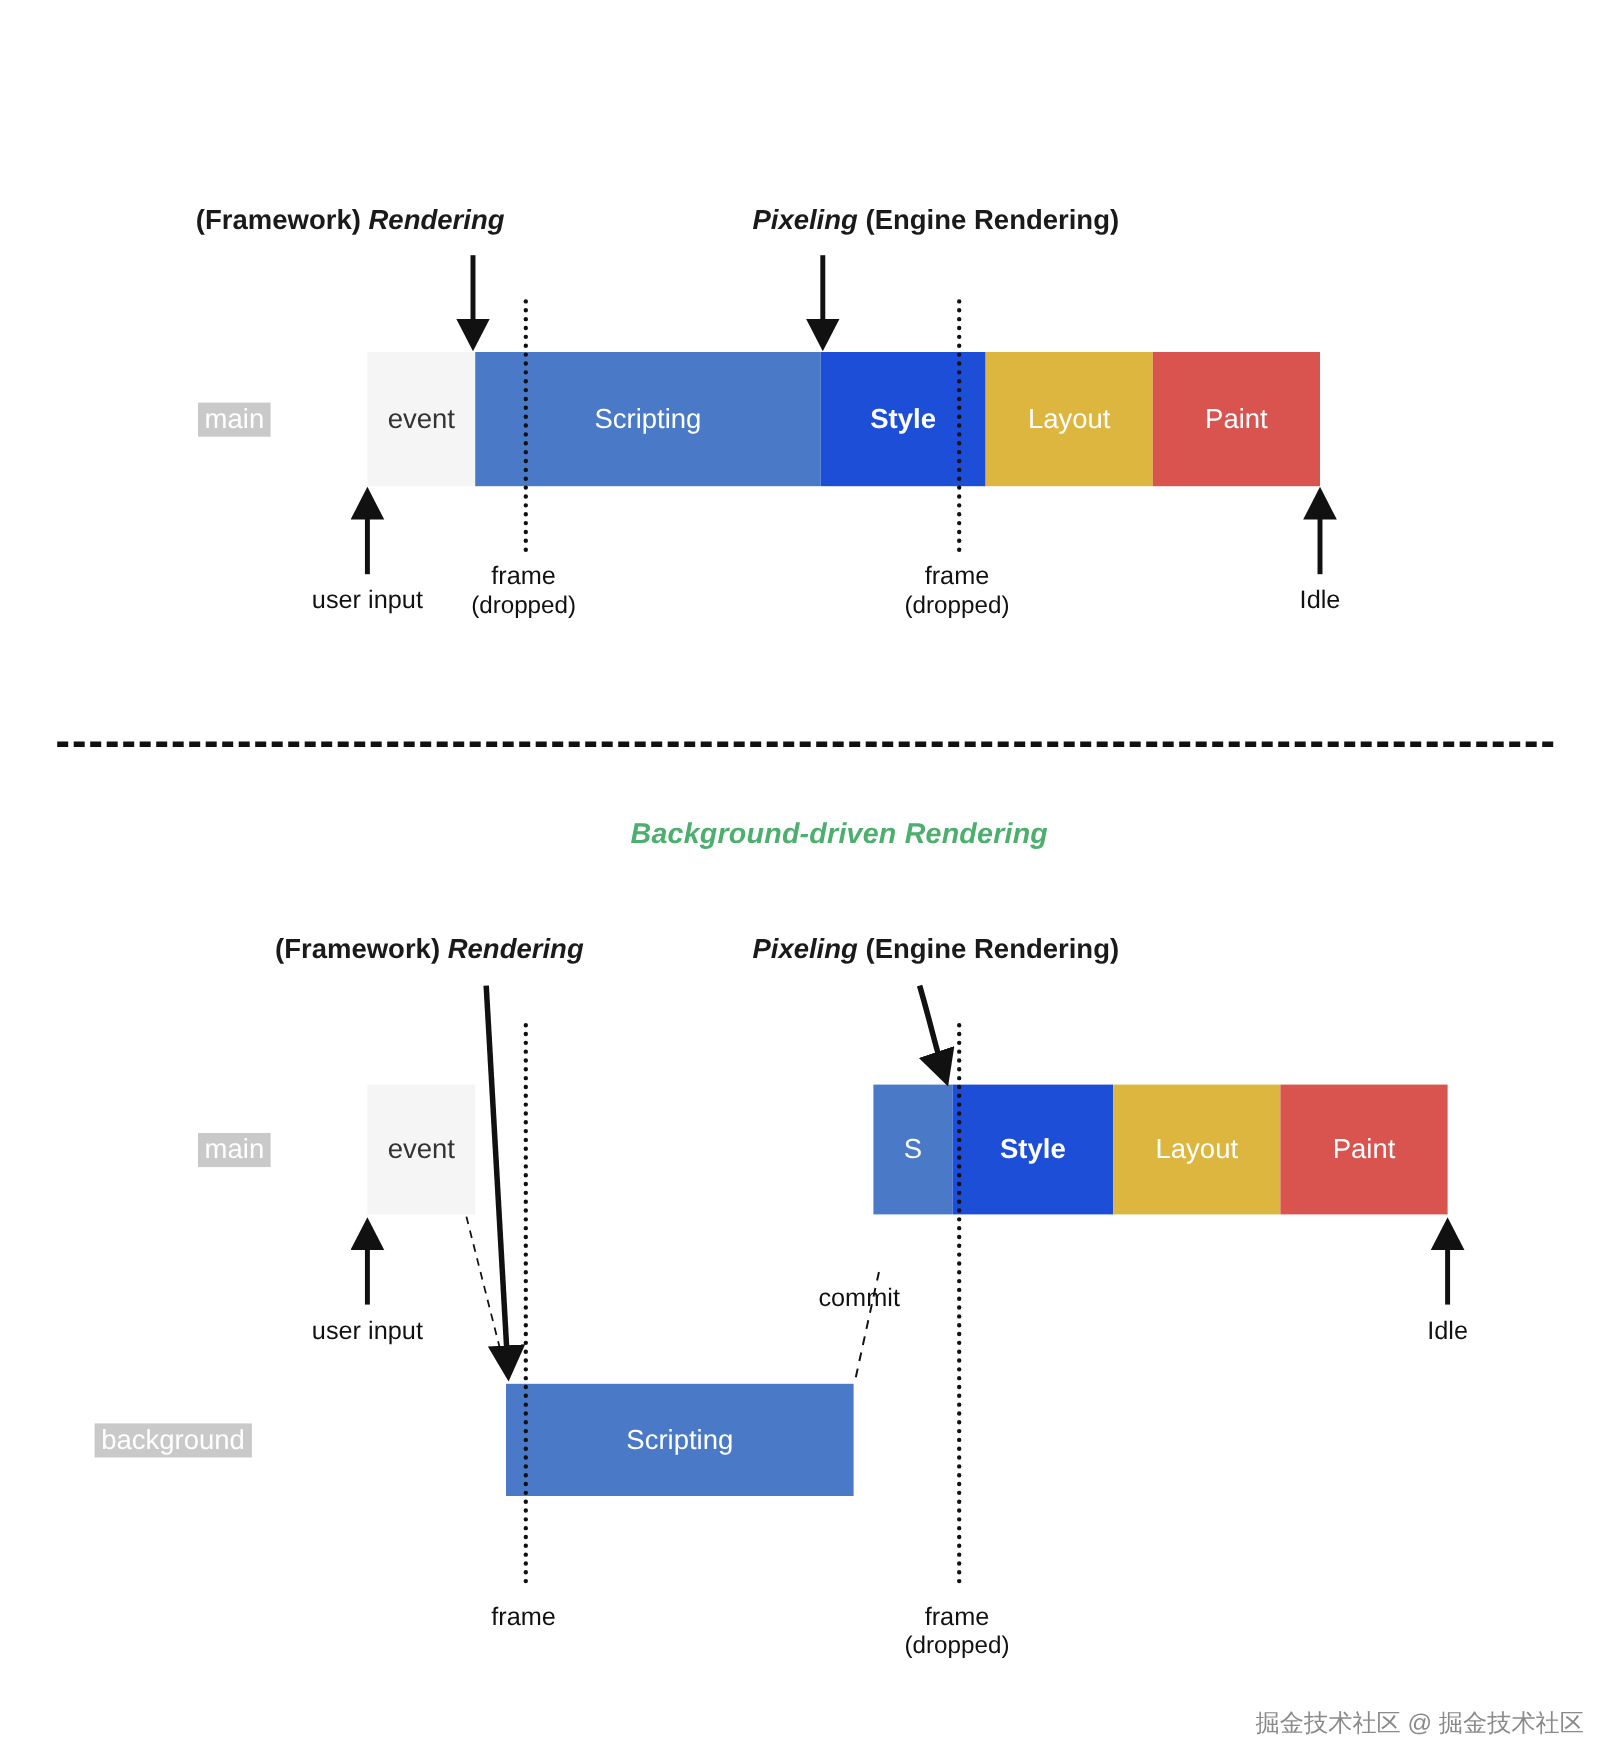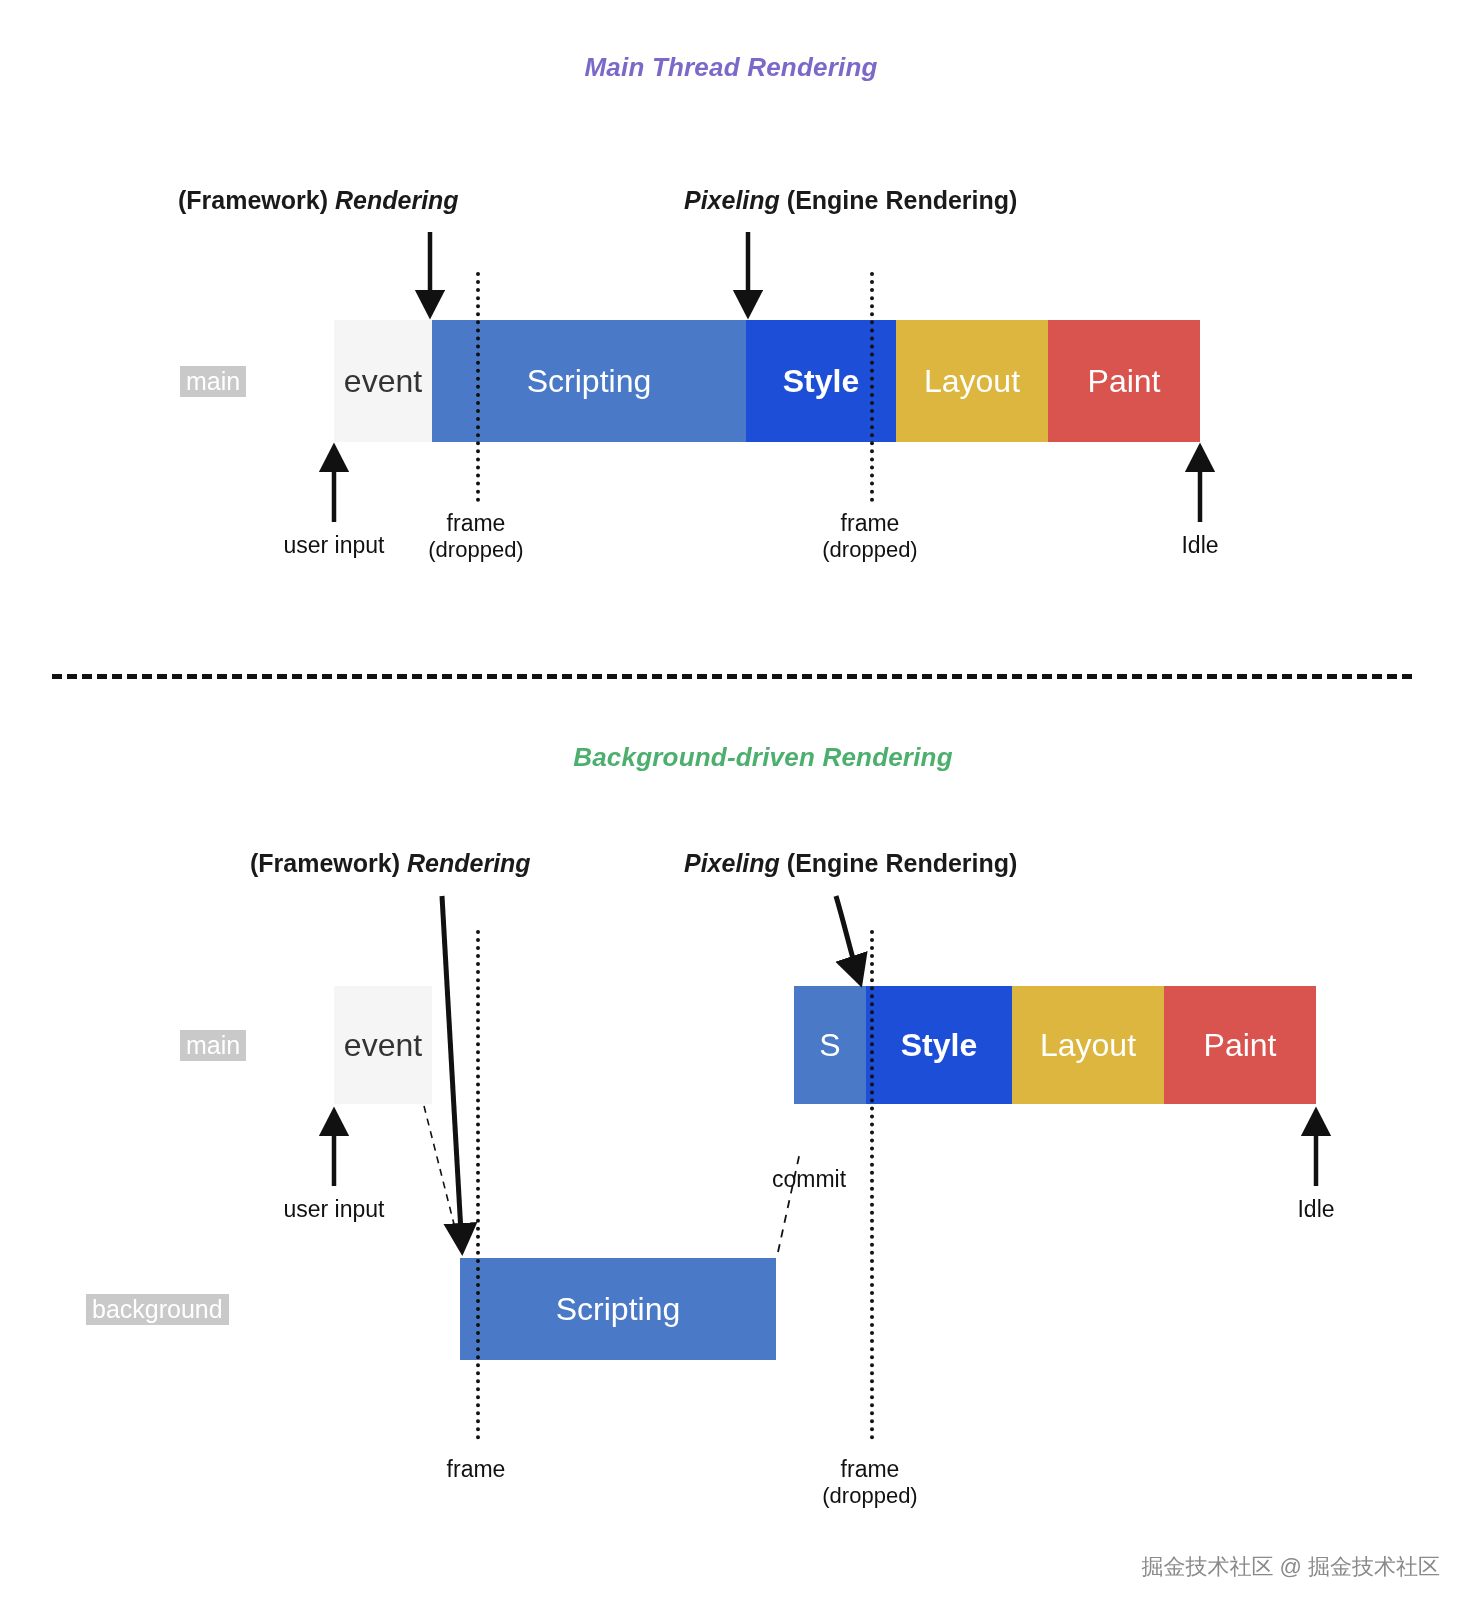--- a/index.html
+++ b/index.html
@@ -62,21 +62,21 @@
     border-radius: 0;
     white-space: nowrap;
   }
   
   .block {
     position: absolute;
     box-sizing: border-box;
     display: flex;
     align-items: center;
     justify-content: center;
-    font-size: 32px;
+    font-size: 25px;
     color: #ffffff;
     white-space: nowrap;
   }
   .block.event {
     background: #f5f5f5;
     color: #333333;
   }
   .block.script { background: #4a7ac7; }
   .block.style  { background: #1d4ed8; font-weight: bold; }
   .block.layout { background: #ddb63f; }
@@ -121,21 +121,20 @@
     font-size: 22px;
     color: #8a8a8a;
     white-space: nowrap;
   }
 </style>
 </head>
 <body>
 
 <div class="canvas">
 
-  <div id="title-main" class="section-title">Main Thread Rendering</div>
 
   <div class="callout" style="left:178px; top:186px;">
     <span class="b">(Framework)</span>
     <span class="bi">Rendering</span>
   </div>
 
   <div class="callout" style="left:684px; top:186px;">
     <span class="bi">Pixeling</span>
     <span class="b">(Engine Rendering)</span>
   </div>
@@ -188,21 +187,21 @@
   <div class="block layout" style="left:1012px; top:986px; width:152px; height:118px;">Layout</div>
   <div class="block paint" style="left:1164px; top:986px; width:152px; height:118px;">Paint</div>
 
   <div class="block script" style="left:460px; top:1258px; width:316px; height:102px;">Scripting</div>
 
   <div class="vline" style="left:476px; top:930px; height:510px;"></div>
   <div class="vline" style="left:870px; top:930px; height:510px;"></div>
 
   <div class="caption" style="left:252px; top:1196px; width:164px;">user input</div>
 
-  <div class="caption left-align" style="left:772px; top:1166px; width:160px;">commit</div>
+  <div class="caption left-align" style="left:744px; top:1166px; width:160px;">commit</div>
 
   <div class="caption" style="left:1246px; top:1196px; width:140px;">Idle</div>
 
   <div class="caption" style="left:394px; top:1456px; width:164px;">frame</div>
 
   <div class="caption" style="left:786px; top:1456px; width:168px;">
     <span>frame</span>
     <span class="sub">(dropped)</span>
   </div>
 

